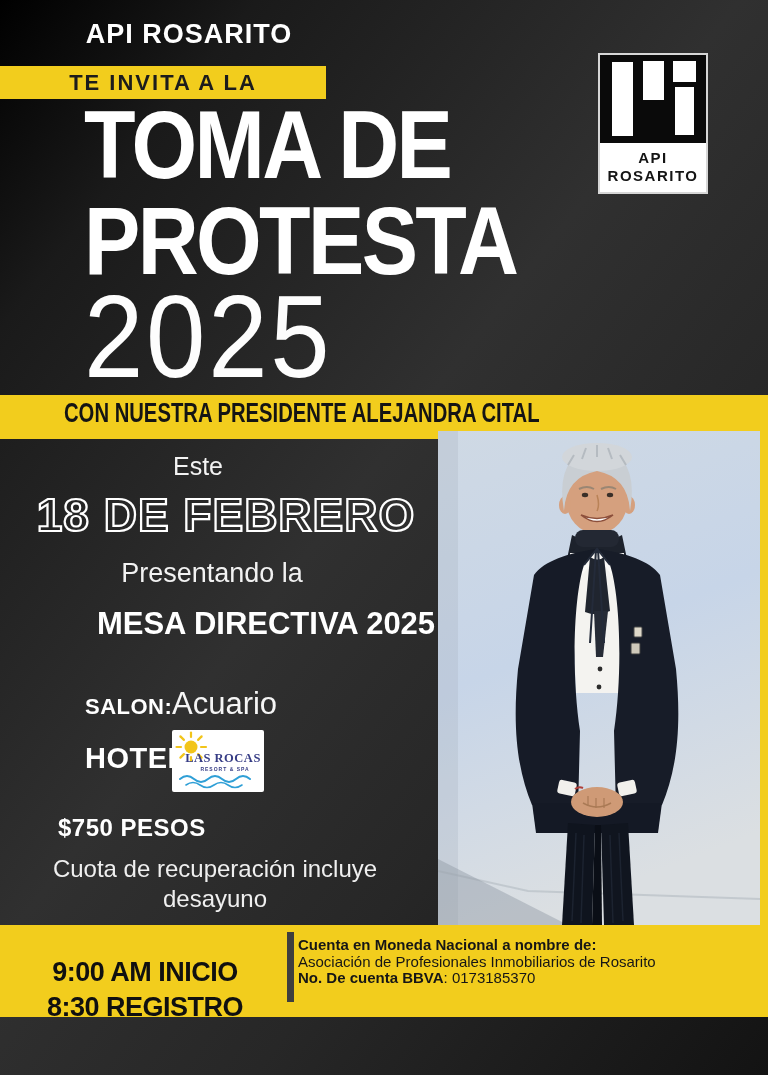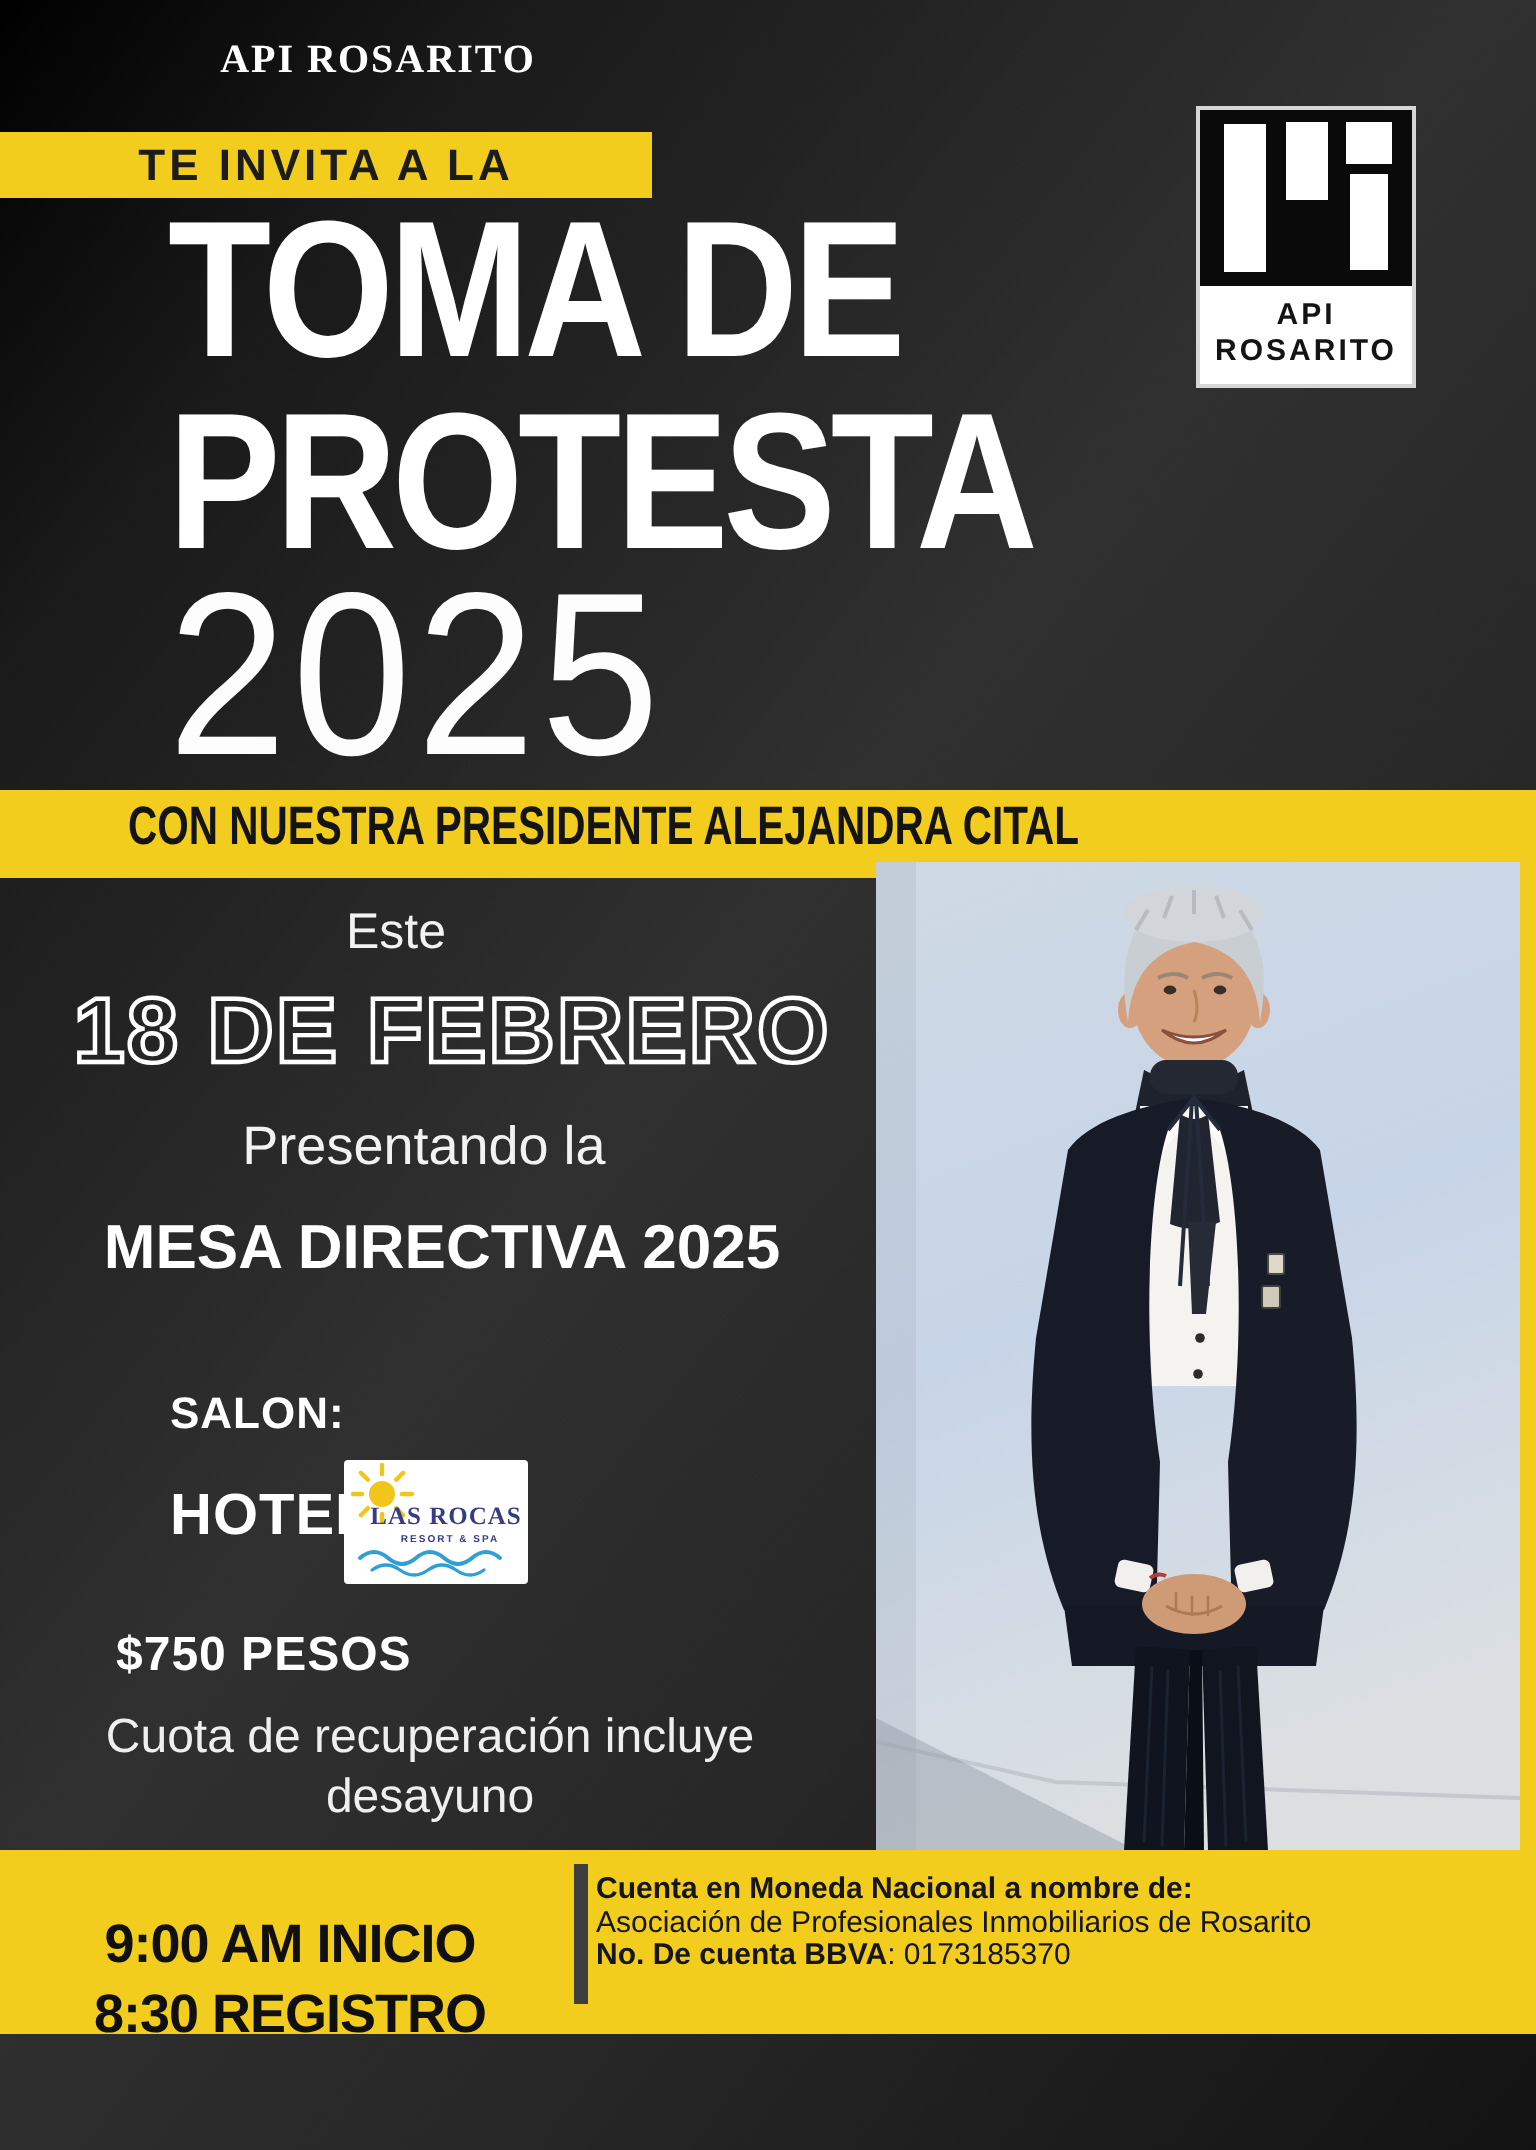--- a/index.html
+++ b/index.html
@@ -3,21 +3,21 @@
 <meta charset="utf-8">
 <style>
   html,body{margin:0;padding:0;background:#000;}
   .poster{
     position:relative;width:768px;height:1075px;overflow:hidden;
     background:linear-gradient(128deg,#000 0%,#1a1a1a 16%,#303030 46%,#272727 68%,#131313 100%);
     font-family:"Liberation Sans",sans-serif;
   }
   
   .org-title{position:absolute;left:0;top:19px;width:378px;text-align:center;
-    color:#fff;font-size:20px;font-weight:700;letter-spacing:1px;font-family:Liberation Serif, serif;}
+    color:#fff;font-size:27px;font-weight:700;letter-spacing:1px;}
   .invite-banner{position:absolute;left:0;top:66px;width:326px;height:33px;
     background:#F2CD1D;display:flex;align-items:center;justify-content:center;}
   .invite-banner span{font-size:22px;font-weight:800;color:#1c1c1c;letter-spacing:2px;}
   .title-line{position:absolute;left:84px;color:#fff;font-size:97px;font-weight:800;
     line-height:.92;letter-spacing:-3px;white-space:nowrap;transform:scaleX(.87);transform-origin:left top;}
   .t1{top:100px;} .t2{top:196px;}
   .title-year{position:absolute;left:84px;top:290px;color:#fdfdfd;font-size:116px;font-weight:400;
     line-height:.82;letter-spacing:3px;white-space:nowrap;transform:scaleX(.92);transform-origin:left top;}
   
   .api-logo{position:absolute;left:598px;top:53px;width:110px;}
@@ -38,21 +38,21 @@
     transform:scaleX(.75);transform-origin:50% 50%;}
   
   .este{position:absolute;left:0;top:452px;width:396px;text-align:center;color:#f2f2f2;font-size:25px;}
   .event-date{position:absolute;left:0;top:488px;width:452px;text-align:center;font-size:46px;
     font-weight:700;letter-spacing:1px;white-space:nowrap;color:#fff;}
   @supports ((-webkit-text-stroke:2px #fff)){
     .event-date{color:transparent;-webkit-text-stroke:2.2px #fff;}
   }
   .presenting{position:absolute;left:0;top:558px;width:424px;text-align:center;color:#f2f2f2;font-size:27px;}
   .mesa{position:absolute;left:0;top:606px;width:442px;text-align:center;color:#fff;
-    font-size:31px;font-weight:800;}
+    font-size:31px;font-weight:800;padding-left:45px;}
   .salon-label{position:absolute;left:85px;top:694px;color:#fff;font-size:22px;font-weight:800;letter-spacing:.5px;}
   .salon-value{position:absolute;left:172px;top:686px;color:#f5f5f5;font-size:31px;}
   .hotel-label{position:absolute;left:85px;top:742px;color:#fff;font-size:29px;font-weight:800;letter-spacing:.5px;}
   .hotel-logo{position:absolute;left:172px;top:730px;width:92px;height:62px;}
   .price{position:absolute;left:58px;top:814px;color:#fff;font-size:24px;font-weight:800;letter-spacing:.5px;}
   .fee-note{position:absolute;left:28px;top:854px;width:374px;text-align:center;color:#efefef;
     font-size:24px;line-height:1.25;}
   
   .photo{position:absolute;left:438px;top:431px;width:322px;height:494px;overflow:hidden;}
   .photo svg{display:block;}
@@ -97,20 +97,21 @@
   <div class="president-banner">
     <div class="president-banner-text">CON NUESTRA PRESIDENTE ALEJANDRA CITAL</div>
   </div>
 
   <div class="este">Este</div>
   <div class="event-date">18 DE FEBRERO</div>
   <div class="presenting">Presentando la</div>
   <div class="mesa">MESA DIRECTIVA 2025</div>
 
   <div class="salon-label">SALON:</div>
+  <div class="salon-value">Acuario</div>
   <div class="hotel-label">HOTEL:</div>
 
   <div class="hotel-logo">
     <svg viewBox="0 0 92 62" width="92" height="62">
       <rect x="0" y="0" width="92" height="62" rx="2" fill="#ffffff"></rect>
       <g stroke="#f2c51a" stroke-width="2.2" stroke-linecap="round">
         <circle cx="19" cy="17" r="6.5" fill="#f2c51a" stroke="none"></circle>
         <line x1="29" y1="17" x2="34" y2="17"></line>
           <line x1="26.1" y1="24.1" x2="29.6" y2="27.6"></line>
         <line x1="19" y1="27" x2="19" y2="31"></line>

